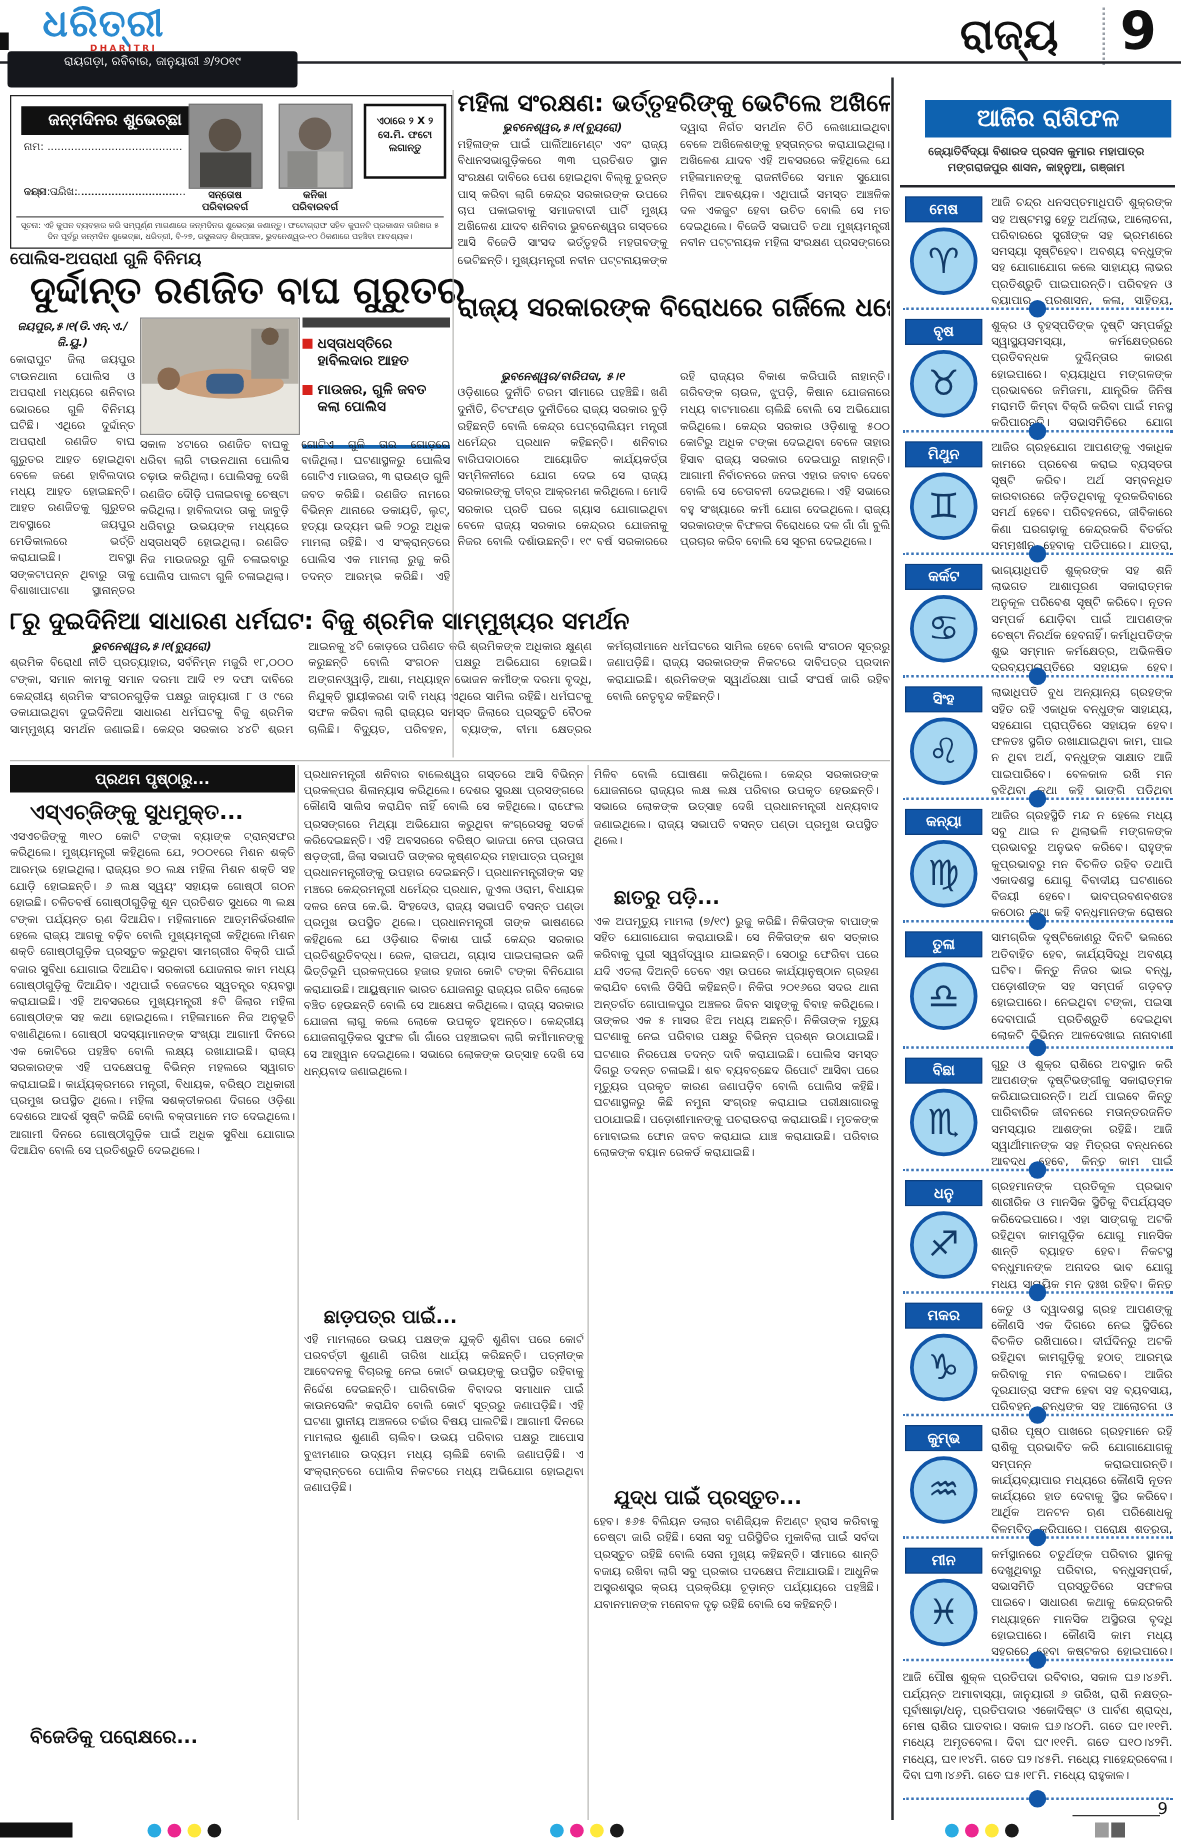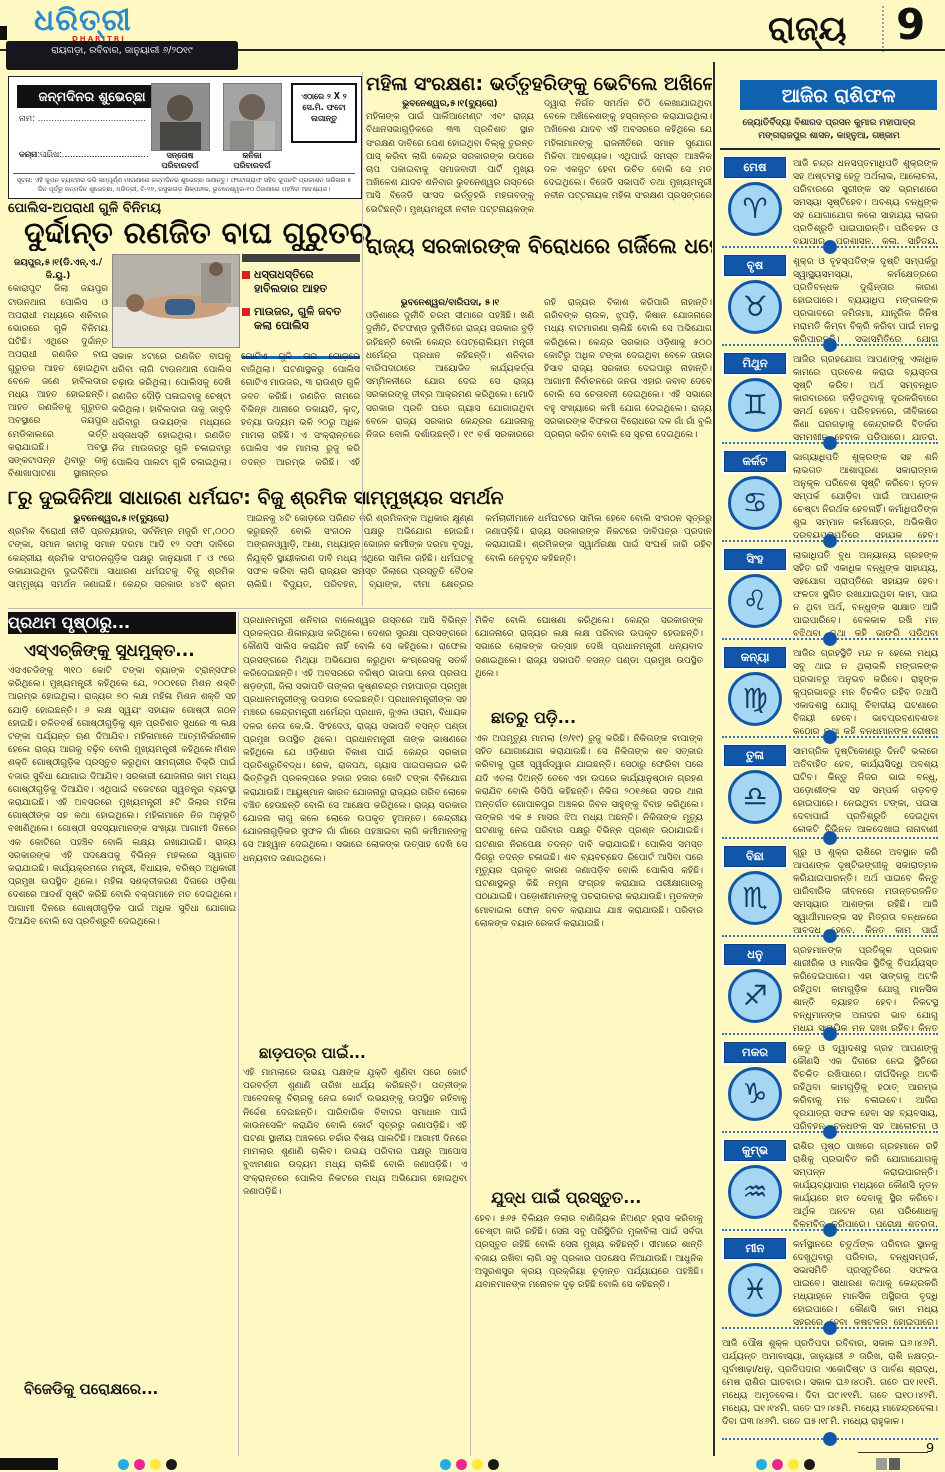--- a/index.html
+++ b/index.html
@@ -1,16 +1,16 @@
 <!DOCTYPE html>
 <html><head>
 <meta charset="utf-8">
 <style>
   html,body{margin:0;padding:0;background:#e9e9e7;}
-  #page{position:relative;width:945px;height:1472px;background:#fef9c3;overflow:hidden;
+  #page{position:relative;width:945px;height:1472px;background:#ffffff;overflow:hidden;
         font-family:"DejaVu Sans",sans-serif;color:#111;}
   .abs{position:absolute;}
   .jt{text-align:justify;overflow:hidden;}
   
   #logo-text{font-size:30px;font-weight:bold;color:#2a8ad0;letter-spacing:1px;line-height:30px;}
   #logo-sub{font-size:7px;font-weight:bold;color:#d42a20;letter-spacing:2px;margin-left:38px;}
   #date-bar{left:6px;top:41px;width:232px;height:29px;background:#15171c;color:#fff;
             font-size:9.5px;line-height:17px;text-align:center;border-radius:3px;z-index:3;}
   #mast-rule{left:0;top:49px;width:945px;height:2px;background:#23252a;z-index:1;}
   #section-name{left:768px;top:8px;font-size:34px;font-weight:bold;}
@@ -25,30 +25,30 @@
   .bday-field{position:absolute;left:10px;font-size:8.5px;color:#222;white-space:nowrap;overflow:hidden;width:130px;}
   .bphoto{position:absolute;top:6px;width:57px;height:66px;border:1px solid #777;background:#9a9a9a;}
   .bcap{position:absolute;width:72px;text-align:center;font-size:8px;font-weight:bold;line-height:10px;}
   #slotbox{position:absolute;left:282px;top:6px;width:62px;height:50px;border:2px solid #111;
            font-size:8px;font-weight:bold;text-align:center;padding-top:6px;line-height:11px;}
   #bday-fine{position:absolute;left:4px;top:96px;width:342px;border-top:1px solid #555;
              font-size:6.4px;line-height:8.5px;text-align:center;color:#222;padding-top:2px;height:18px;overflow:hidden;}
   
   .headline{font-weight:bold;color:#0d0d0d;overflow:hidden;white-space:nowrap;}
   .kicker{font-size:13px;font-weight:bold;}
-  .dateline{font-size:9px;font-weight:bold;text-align:center;}
+  .dateline{font-size:9px;font-weight:bold;text-align:center;font-style:italic;}
   .body{font-size:9px;line-height:13.2px;}
   .cols2{column-count:2;column-gap:10px;}
   .cols3{column-count:3;column-gap:12px;}
   
   #hlbox{left:242px;top:254px;width:118px;height:88px;border-top:8px solid #404040;border-bottom:3px solid #1565b0;padding-top:6px;}
   .hl-item{position:relative;padding-left:12px;font-size:11px;font-weight:bold;line-height:14px;margin-bottom:9px;}
   .hl-item .sq{position:absolute;left:0;top:3px;width:8px;height:8px;background:#d8231c;}
   
-  .blackbar{background:#111;color:#fff;font-size:16px;font-weight:bold;line-height:22px;}
+  .blackbar{background:#111;color:#fff;font-size:12px;font-weight:bold;text-align:center;line-height:22px;}
   .subhead{font-size:16px;font-weight:bold;white-space:nowrap;overflow:hidden;margin-left:16px;}
   
   #horo-head{left:740px;top:80px;width:197px;height:30px;background:#0e62b0;color:#fff;
              font-size:19px;font-weight:bold;text-align:center;line-height:30px;}
   #astro{left:718px;top:116px;width:222px;text-align:center;font-size:9px;font-weight:bold;line-height:13px;color:#333;}
   #horo-rule{left:720px;top:148px;width:220px;height:2px;background:#23252a;}
   .zentry{position:absolute;left:722px;width:216px;height:88px;overflow:hidden;font-size:9.2px;line-height:13px;text-align:justify;}
   .zleft{float:left;width:64px;margin-right:7px;}
   .zlabel{width:60px;height:19px;background:#1156a8;border:1px solid #0c3f7e;outline:2px solid #fff;
           color:#fff;font-size:11.5px;font-weight:bold;text-align:center;line-height:19px;margin:1px 0 4px 2px;}

